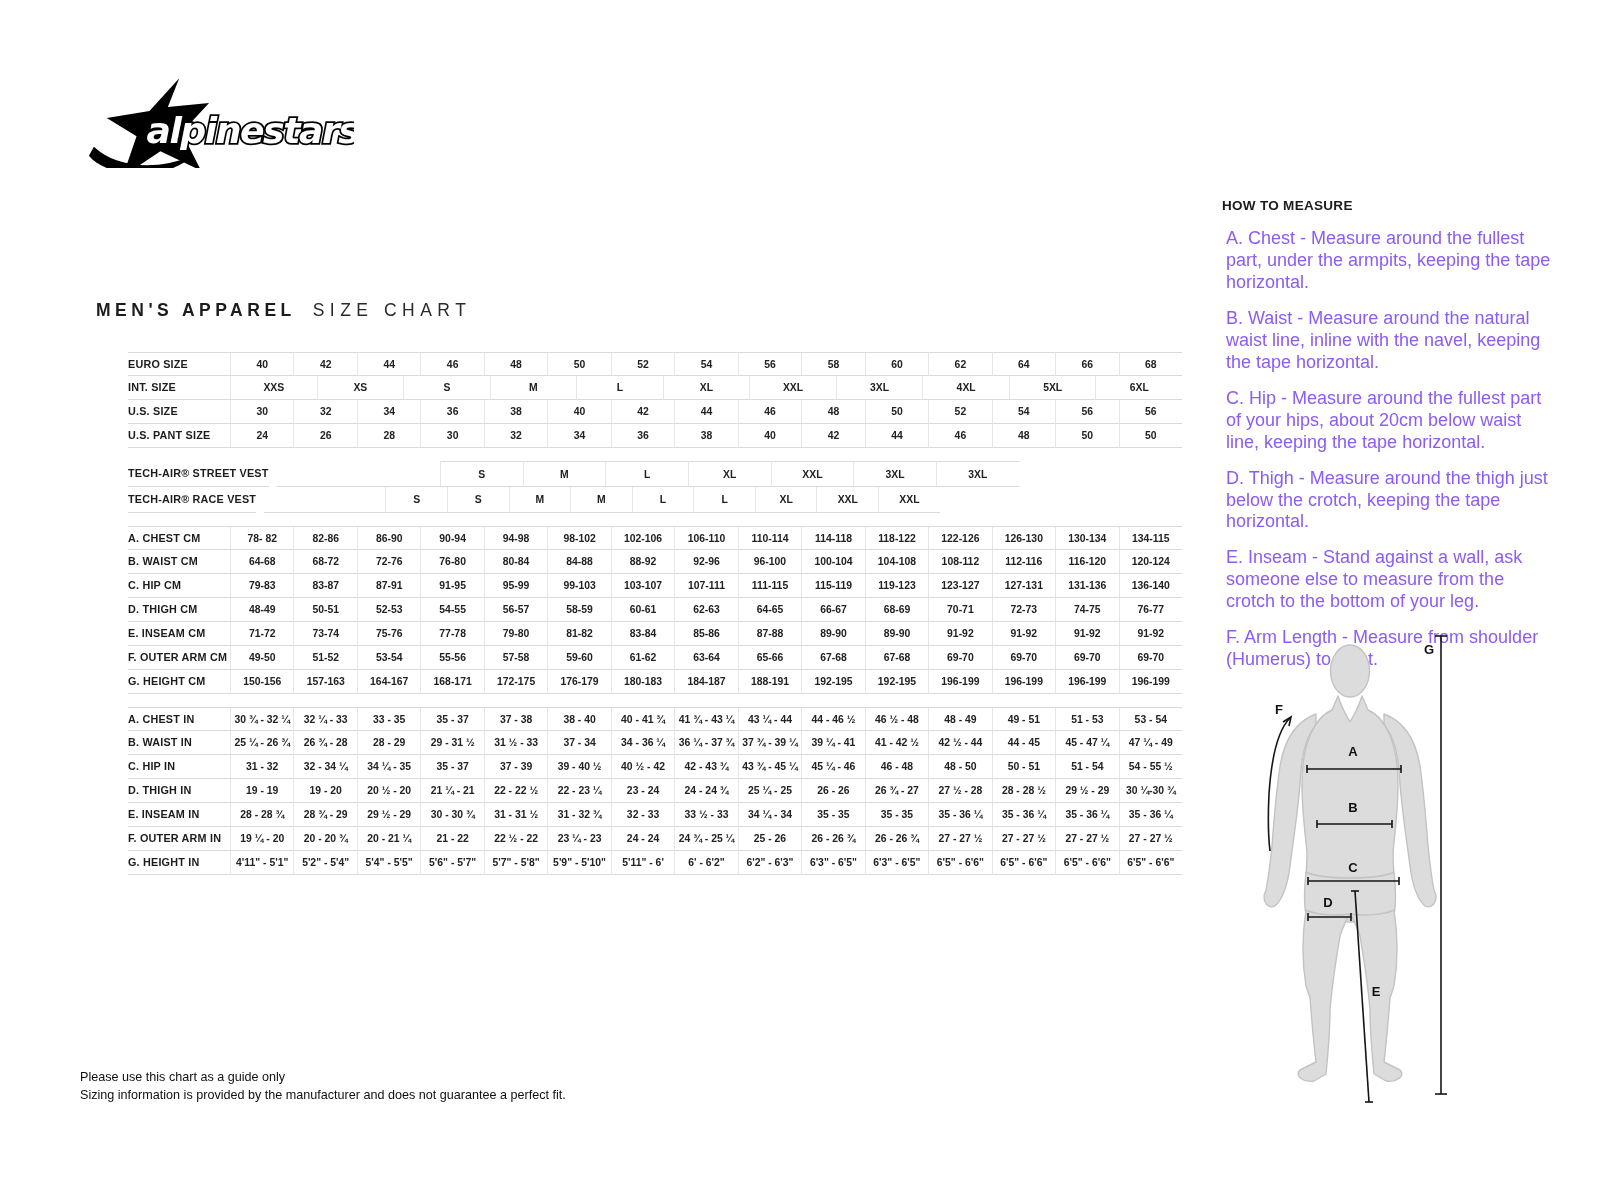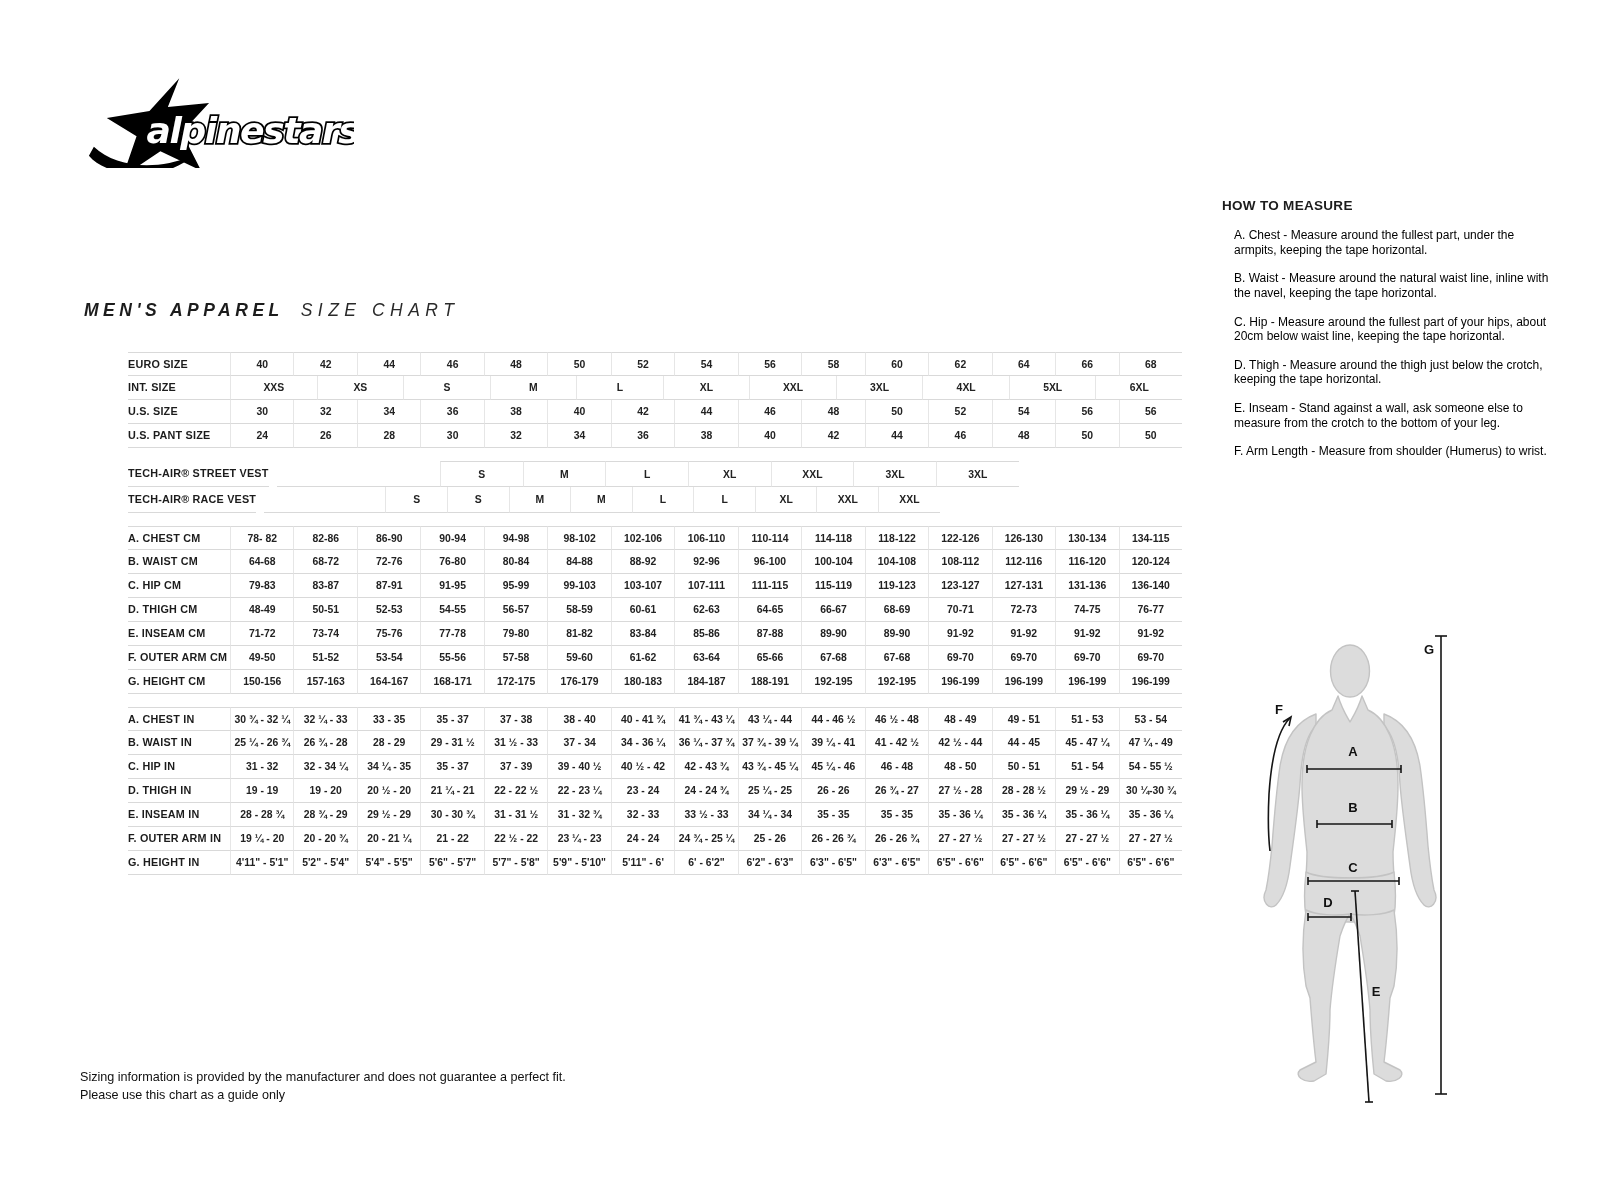--- a/index.html
+++ b/index.html
@@ -3,21 +3,21 @@
 <meta charset="utf-8">
 <style>
   html,body{margin:0;padding:0;background:#ffffff;}
   .page{position:relative;width:1600px;height:1200px;background:#fff;overflow:hidden;
         font-family:"Liberation Sans",sans-serif;color:#1c1c1c;border-radius:10px;}
 
   
   .logo{position:absolute;left:76px;top:68px;width:278px;height:100px;}
 
   
-  .title{position:absolute;left:84px;top:300px;font-style:italic;font-size:17.5px;white-space:nowrap;}
+  .title{position:absolute;left:96px;top:300px;font-size:17.5px;white-space:nowrap;}
   .title .main{font-weight:bold;letter-spacing:4.5px;}
   .title .sub{font-weight:normal;letter-spacing:5.5px;margin-left:12px;color:#2a2a2a;}
 
   
   .size-table{position:absolute;left:80px;top:352px;width:1102px;}
   .tgroup{margin-bottom:13px;}
   .trow{display:flex;align-items:stretch;min-height:24px;position:relative;}
   .tgroup.vest .trow{min-height:26px;gap:8px;}
   .tlabel{flex:0 0 102px;display:flex;align-items:center;font-weight:bold;font-size:10.8px;
           line-height:1.15;letter-spacing:.2px;border-bottom:1px solid #d9d9d9;margin-left:48px;}
@@ -29,21 +29,21 @@
   .tcell.empty{border-left:none;border-bottom:none;}
   .tcell.empty.lead{border-bottom:1px solid #d9d9d9;}
   .trow.topline .tlabel,
   .trow.topline .tcell:not(.empty),
   .trow.topline .tcell.empty.lead{border-top:1px solid #d9d9d9;}
   .trow.topcells .tcell:not(.empty){border-top:1px solid #d9d9d9;}
 
   
   .measure{position:absolute;left:1222px;top:198px;width:330px;}
   .measure h2{margin:0 0 15px 0;font-size:13.5px;font-weight:bold;letter-spacing:.3px;}
-  .measure p{margin:0 0 14px 12px;font-size:12px;line-height:1.22;color:#000000;}
+  .measure p{margin:0 0 14px 4px;font-size:18px;line-height:1.22;color:#8b5cf6;}
 
   
   .diagram{position:absolute;left:1228px;top:614px;width:322px;height:502px;}
   .fig{fill:#dcdcdc;stroke:#c3c3c3;stroke-width:1.4;stroke-linejoin:round;}
   .mline{stroke:#151515;stroke-width:1.6;fill:none;}
   .dletter{font-family:"Liberation Sans",sans-serif;font-weight:bold;font-size:13px;fill:#111;text-anchor:middle;}
 
   
   .footer{position:absolute;left:80px;top:1068px;font-size:12.6px;line-height:1.45;color:#101010;}
 </style>
@@ -532,17 +532,17 @@
     <text class="dletter" x="125" y="142">A</text>
     <text class="dletter" x="125" y="198">B</text>
     <text class="dletter" x="125" y="258">C</text>
     <text class="dletter" x="100" y="293">D</text>
     <text class="dletter" x="148" y="382">E</text>
     <text class="dletter" x="51" y="100">F</text>
     <text class="dletter" x="201" y="40">G</text>
   </svg>
 
   <div class="footer">
+    <div>Please use this chart as a guide only</div>
     <div>Sizing information is provided by the manufacturer and does not guarantee a perfect fit.</div>
-    <div>Please use this chart as a guide only</div>
   </div>
 
 </div>
 
 </body></html>

